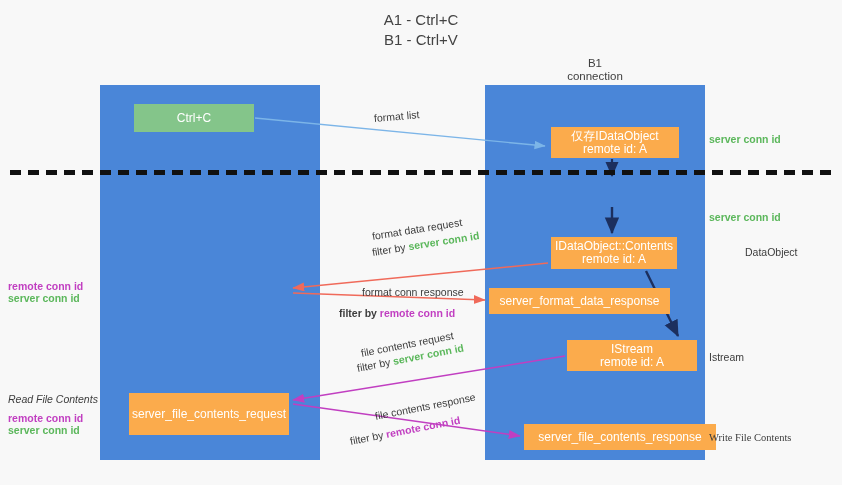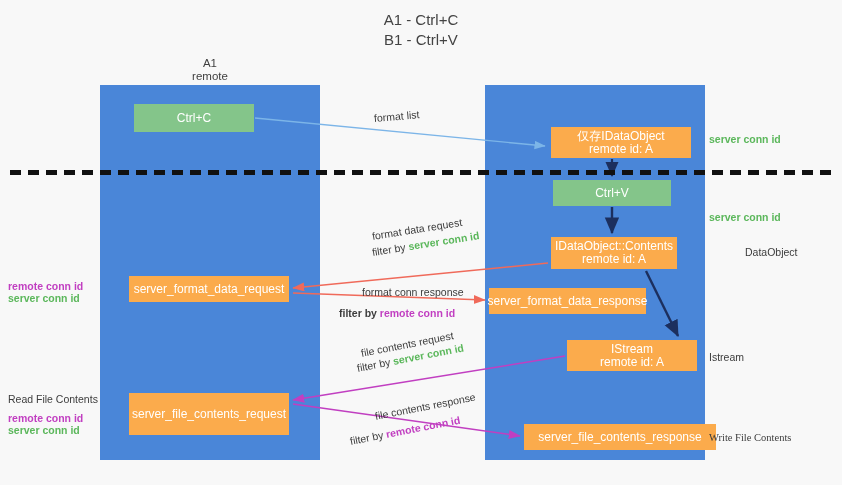--- a/index.html
+++ b/index.html
@@ -41,25 +41,25 @@
   .node{
     position:absolute;box-sizing:border-box;
     display:flex;flex-direction:column;align-items:center;justify-content:center;
     color:#ffffff;font-size:12px;line-height:13px;text-align:center;
     white-space:pre-line;
   }
   .green{background:#84c58a;}
   .orange{background:#fbab4c;}
 
   .n-ctrlc   {left:134px;top:104px;width:120px;height:28px;}
-  .n-idata   {left:551px;top:127px;width:140px;height:31px;}
+  .n-idata   {left:551px;top:127px;width:128px;height:31px;}
   .n-ctrlv   {left:553px;top:180px;width:118px;height:26px;}
   .n-getdata {left:551px;top:237px;width:126px;height:32px;}
   .n-sfdreq  {left:129px;top:276px;width:160px;height:26px;}
-  .n-sfdresp {left:489px;top:288px;width:157px;height:26px;}
+  .n-sfdresp {left:489px;top:288px;width:181px;height:26px;}
   .n-istream {left:567px;top:340px;width:130px;height:31px;}
   .n-sfcreq  {left:129px;top:393px;width:160px;height:42px;}
   .n-sfcresp {left:524px;top:424px;width:192px;height:26px;}
 
   
   #arrows{position:absolute;left:0;top:0;width:842px;height:485px;overflow:visible;}
 
   
   .lab{position:absolute;font-size:10.5px;line-height:14px;white-space:nowrap;}
   .lab-dark{color:#3c3c3c;}
@@ -83,37 +83,37 @@
   .l-fcresp2{left:350px;top:434px;}
 
   .l-sc1{left:709px;top:132px;}
   .l-sc2{left:709px;top:210px;}
   .l-dataobject{left:745px;top:245px;}
   .l-istream{left:709px;top:350px;}
   .l-writefc{left:709px;top:431px;font-family:Liberation Serif, serif;}
 
   .l-left-conn1{left:8px;top:279px;}
   .l-left-conn2{left:8px;top:291px;}
-  .l-readfc{left:8px;top:392px;}
+  .l-readfc{left:8px;top:392px;font-style:italic;}
   .l-left-conn3{left:8px;top:411px;}
   .l-left-conn4{left:8px;top:423px;}
 </style>
 </head>
 <body>
 
 <div id="stage">
 
   <div class="title">A1 - Ctrl+C
 B1 - Ctrl+V</div>
 
   <div class="lane lane-a"></div>
   <div class="lane lane-b"></div>
 
-  <div class="lane-head head-a">A1
-remote</div>
+  <div class="lane-head head-b">B1
+connection</div>
 
   <svg id="arrows" viewBox="0 0 842 485">
     <defs>
       <marker id="ah-blue" markerWidth="9" markerHeight="9" refX="7.5" refY="3" orient="auto">
         <path d="M0,0 L8,3 L0,6 z" fill="#7cb5e8"></path>
       </marker>
       <marker id="ah-red" markerWidth="9" markerHeight="9" refX="7.5" refY="3" orient="auto">
         <path d="M0,0 L8,3 L0,6 z" fill="#f06a5a"></path>
       </marker>
       <marker id="ah-mag" markerWidth="9" markerHeight="9" refX="7.5" refY="3" orient="auto">
@@ -139,24 +139,22 @@
     <line x1="565" y1="356" x2="293" y2="400" stroke="#c13fc1" stroke-width="1.5" marker-end="url(#ah-mag)"></line>
 
     <line x1="293" y1="404" x2="520" y2="436" stroke="#c13fc1" stroke-width="1.5" marker-end="url(#ah-mag)"></line>
   </svg>
 
   <div class="divider"></div>
 
   <div class="node green n-ctrlc">Ctrl+C</div>
   <div class="node orange n-idata">仅存IDataObject
 remote id: A</div>
-  <div class="node green n-ctrlv">Ctrl+V</div>
   <div class="node orange n-getdata">IDataObject::Contents
 remote id: A</div>
-  <div class="node orange n-sfdreq">server_format_data_request</div>
   <div class="node orange n-sfdresp">server_format_data_response</div>
   <div class="node orange n-istream">IStream
 remote id: A</div>
   <div class="node orange n-sfcreq">server_file_contents_request</div>
   <div class="node orange n-sfcresp">server_file_contents_response</div>
 
   <div class="lab lab-dark l-formatlist">format list</div>
 
   <div class="lab lab-dark l-fdreq1 rot-up">format data request</div>
   <div class="lab l-fdreq2 rot-up"><span class="lab-dark">filter by </span><span class="green-t">server conn id</span></div>

